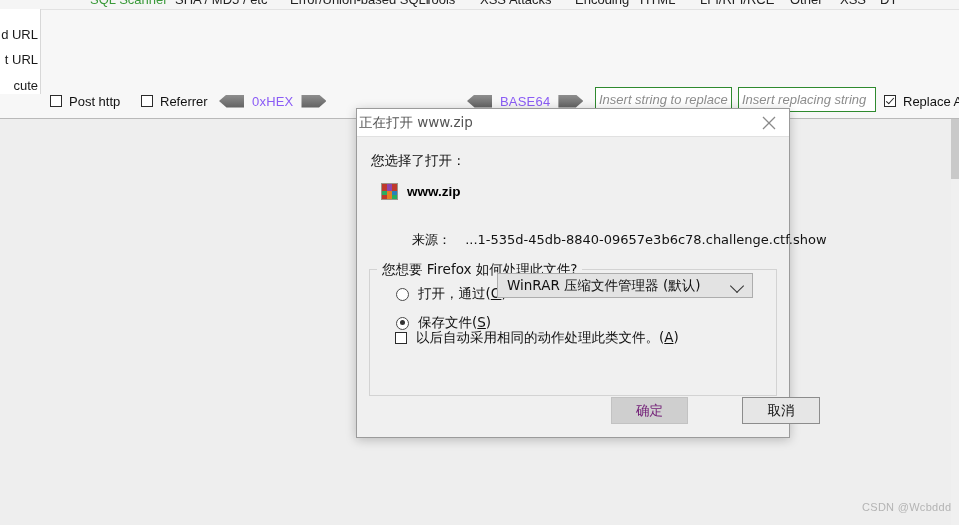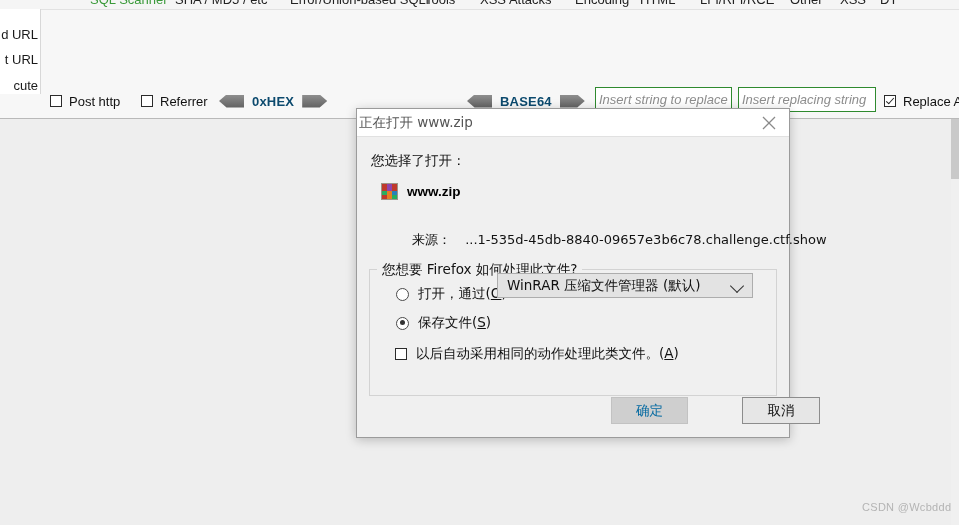--- a/index.html
+++ b/index.html
@@ -35,21 +35,21 @@
   .cbox.checked:after{content:"";position:absolute;left:3px;top:0px;width:3px;height:7px;
         border:solid #222;border-width:0 1.6px 1.6px 0;transform:rotate(42deg);}
   .cblabel{font-size:13px;color:#111;}
 
   .encgrp{display:flex;align-items:center;gap:8px;}
   .arrowL,.arrowR{width:25px;height:13px;display:inline-block;position:relative;}
   .arrowL{background:linear-gradient(#8e8e8e,#616161);
      clip-path:polygon(100% 0,100% 100%,30% 100%,0 50%,30% 0);}
   .arrowR{background:linear-gradient(#8e8e8e,#616161);
      clip-path:polygon(0 0,70% 0,100% 50%,70% 100%,0 100%);}
-  .enclabel{font-size:13px;color:#0c4a6e;letter-spacing:0.2px;font-weight:bold;}
+  .enclabel{font-size:13px;color:#8b5cf6;letter-spacing:0.2px;}
 
   .replfield{position:absolute;top:-1px;height:25px;border:1.5px solid #2f8a2f;background:#fff;
              box-sizing:border-box;display:flex;align-items:center;padding:0 3px;overflow:hidden;}
   .replfield span{font-size:13px;color:#8d8d8d;font-style:italic;white-space:nowrap;}
 
   #pagearea{position:absolute;left:0;top:119px;width:959px;height:406px;background:#eeeeee;}
   #scroll{position:absolute;right:0;top:119px;width:8px;height:406px;background:#f0f0f0;}
   #scroll .thumb{position:absolute;top:0;left:0;width:8px;height:60px;background:#c9c9c9;}
 
   
@@ -95,21 +95,21 @@
   #appselect{position:absolute;left:497px;top:273px;width:256px;height:25px;background:#e3e3e3;
              border:1px solid #adadad;box-sizing:border-box;display:flex;align-items:center;
              padding-left:9px;}
   #appselect .val{font-size:13.5px;color:#111;}
   #appselect .chev{position:absolute;right:10px;top:7px;width:9px;height:9px;
              border-right:1.5px solid #333;border-bottom:1.5px solid #333;
              transform:rotate(45deg);}
 
   .dbtn{position:absolute;height:27px;border:1px solid #adadad;box-sizing:border-box;
         display:flex;align-items:center;justify-content:center;font-size:13.5px;}
-  #okbtn{left:611px;top:397px;width:77px;background:#cfcfcf;color:#0369a1;border-color:#c2c2c2;}
+  #okbtn{left:611px;top:397px;width:77px;background:#cfcfcf;color:#701a75;border-color:#c2c2c2;}
   #cancelbtn{left:696px;top:397px;width:78px;background:#e6e6e6;color:#111;border-color:#8c8c8c;margin-left:46px;}
 
   #watermark{position:absolute;left:862px;top:501px;font-size:11px;color:#b4b4b4;
              letter-spacing:.3px;}
 </style>
 </head>
 <body>
 
 <div id="hackbar">
 
@@ -224,21 +224,21 @@
     <div class="optrow" style="left:39px;top:148px;">
       <span class="radio"></span>
       <span class="optlabel zh"><span>打开，通过(</span><span class="u">O</span><span>)</span></span>
     </div>
 
     <div class="optrow" style="left:39px;top:177px;">
       <span class="radio on"></span>
       <span class="optlabel zh"><span>保存文件(</span><span class="u">S</span><span>)</span></span>
     </div>
 
-    <div class="optrow" style="left:38px;top:208px;text-align:center;">
+    <div class="optrow" style="left:38px;top:192px;text-align:center;">
       <span class="cbox"></span>
       <span class="optlabel zh"><span>以后自动采用相同的动作处理此类文件。(</span><span class="u">A</span><span>)</span></span>
     </div>
   </div>
 </div>
 
 <div id="appselect">
   <span class="val zh">WinRAR 压缩文件管理器 (默认)</span>
   <span class="chev"></span>
 </div>

